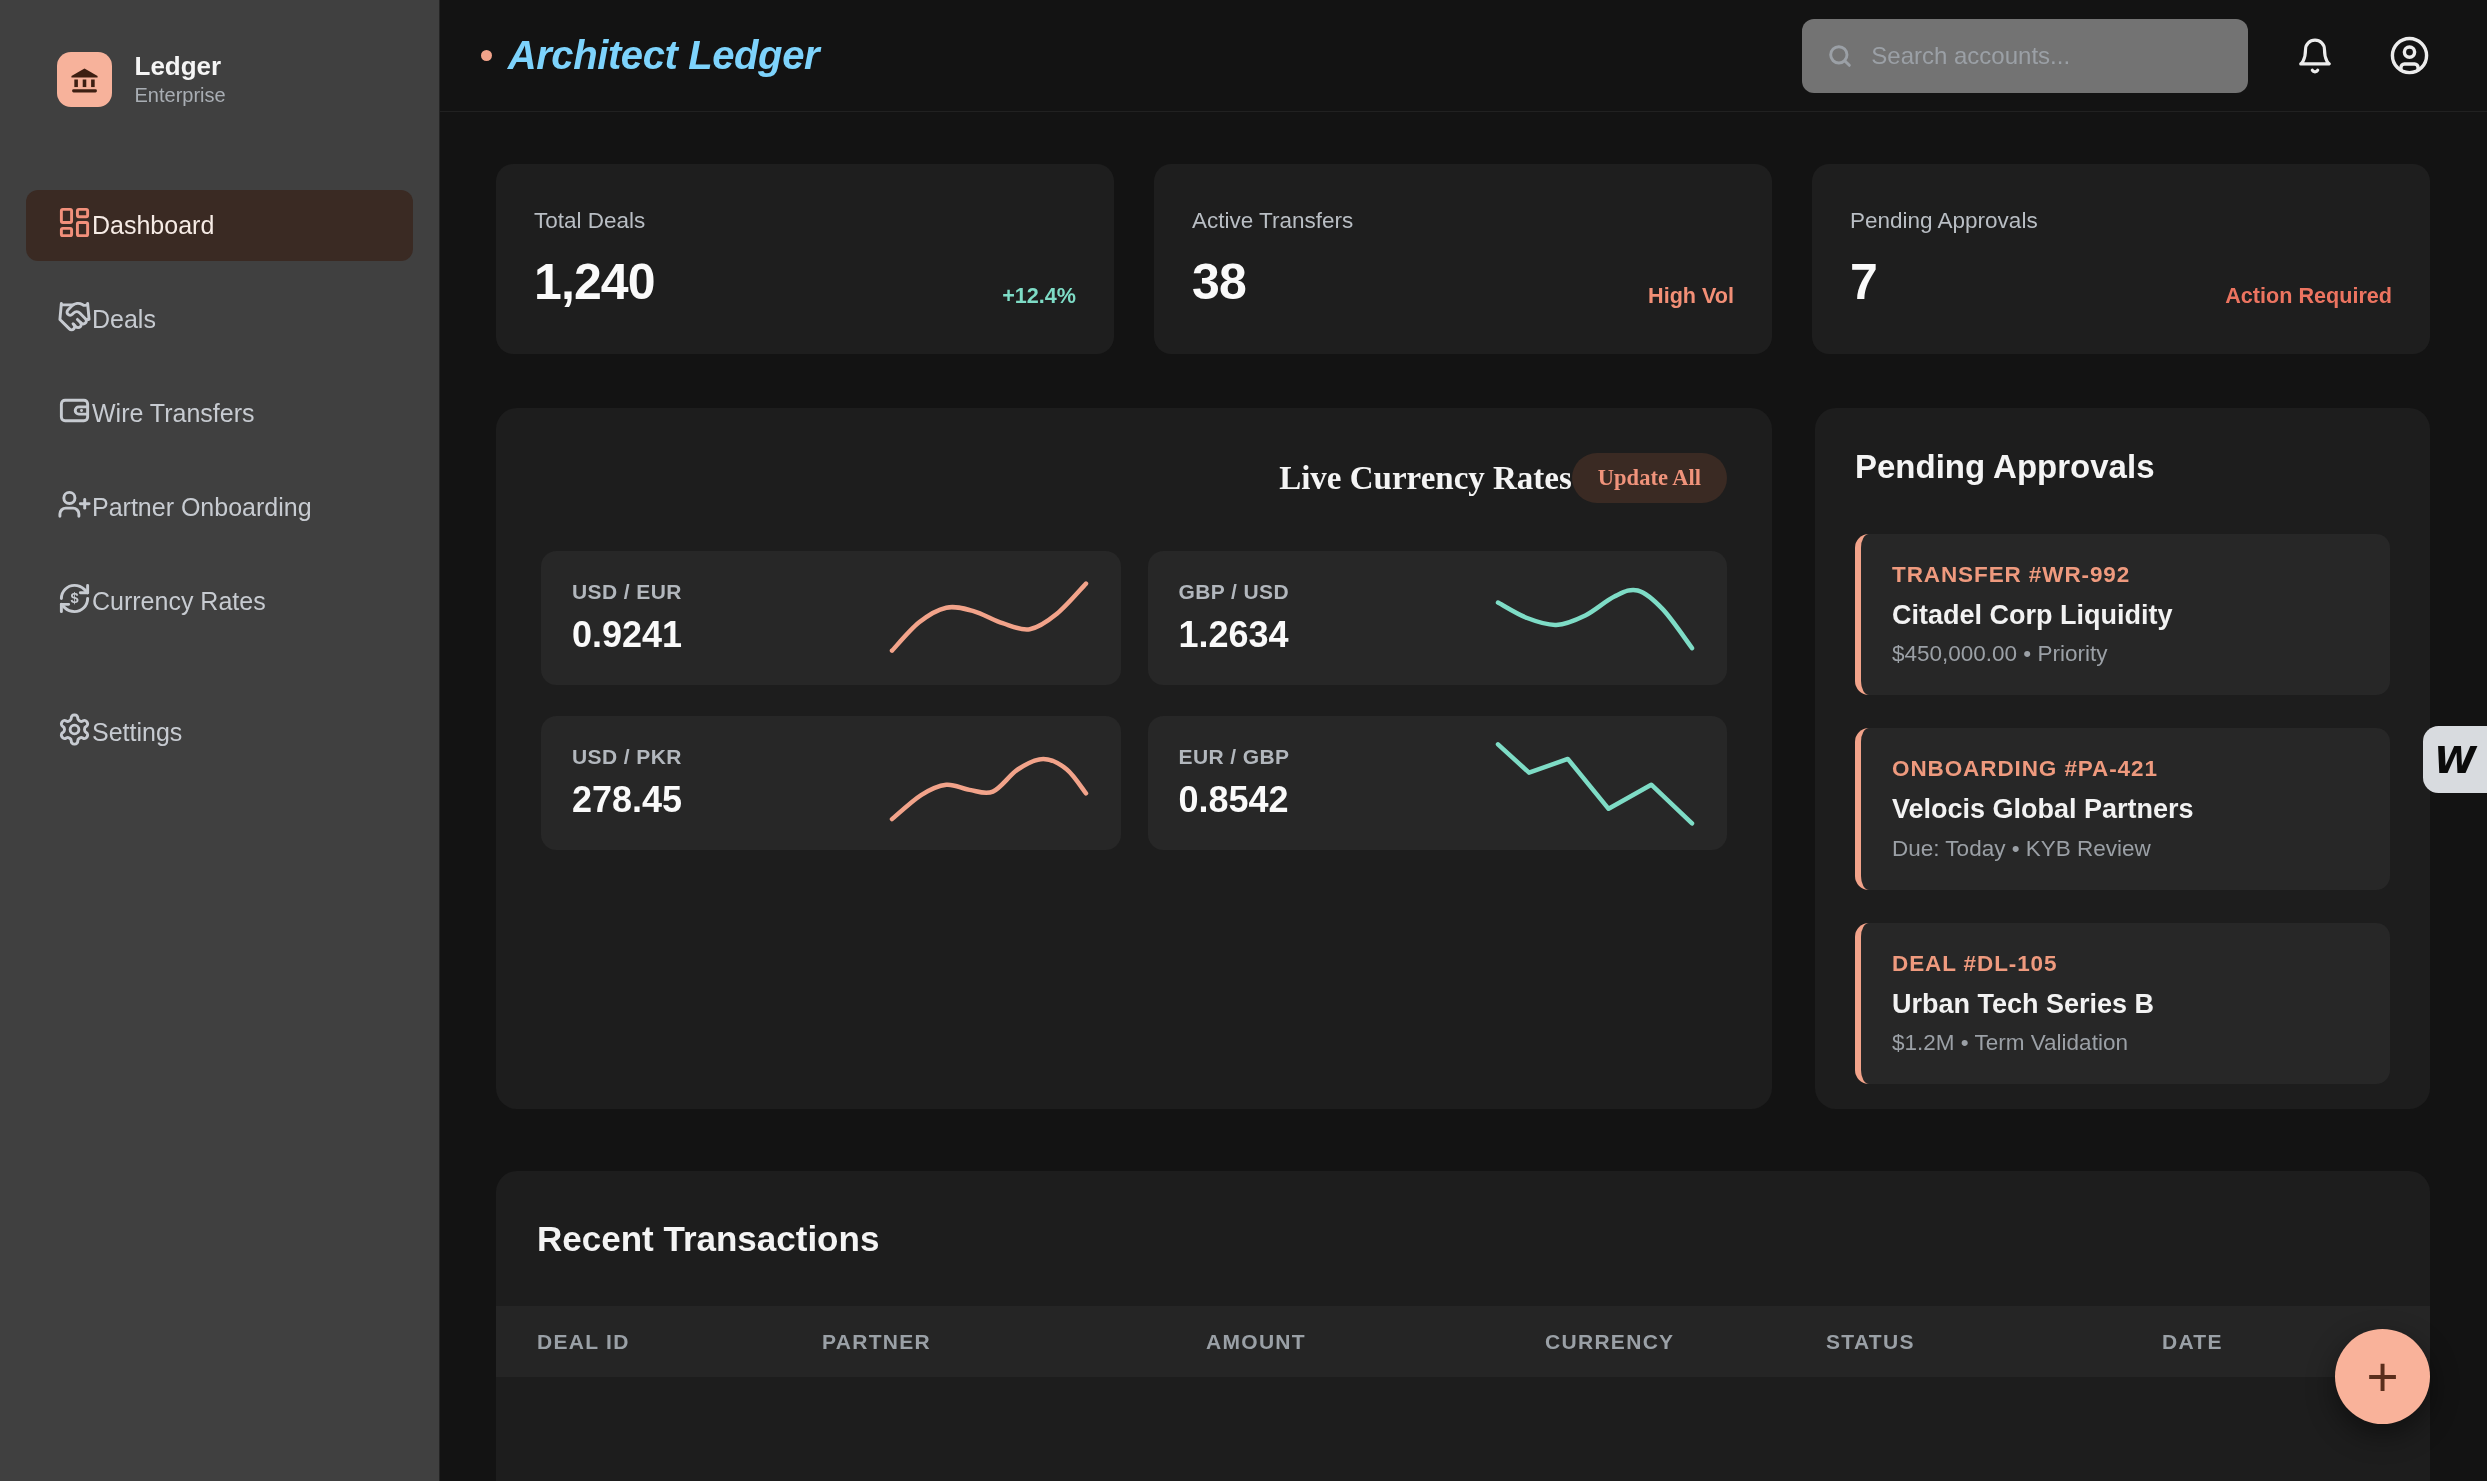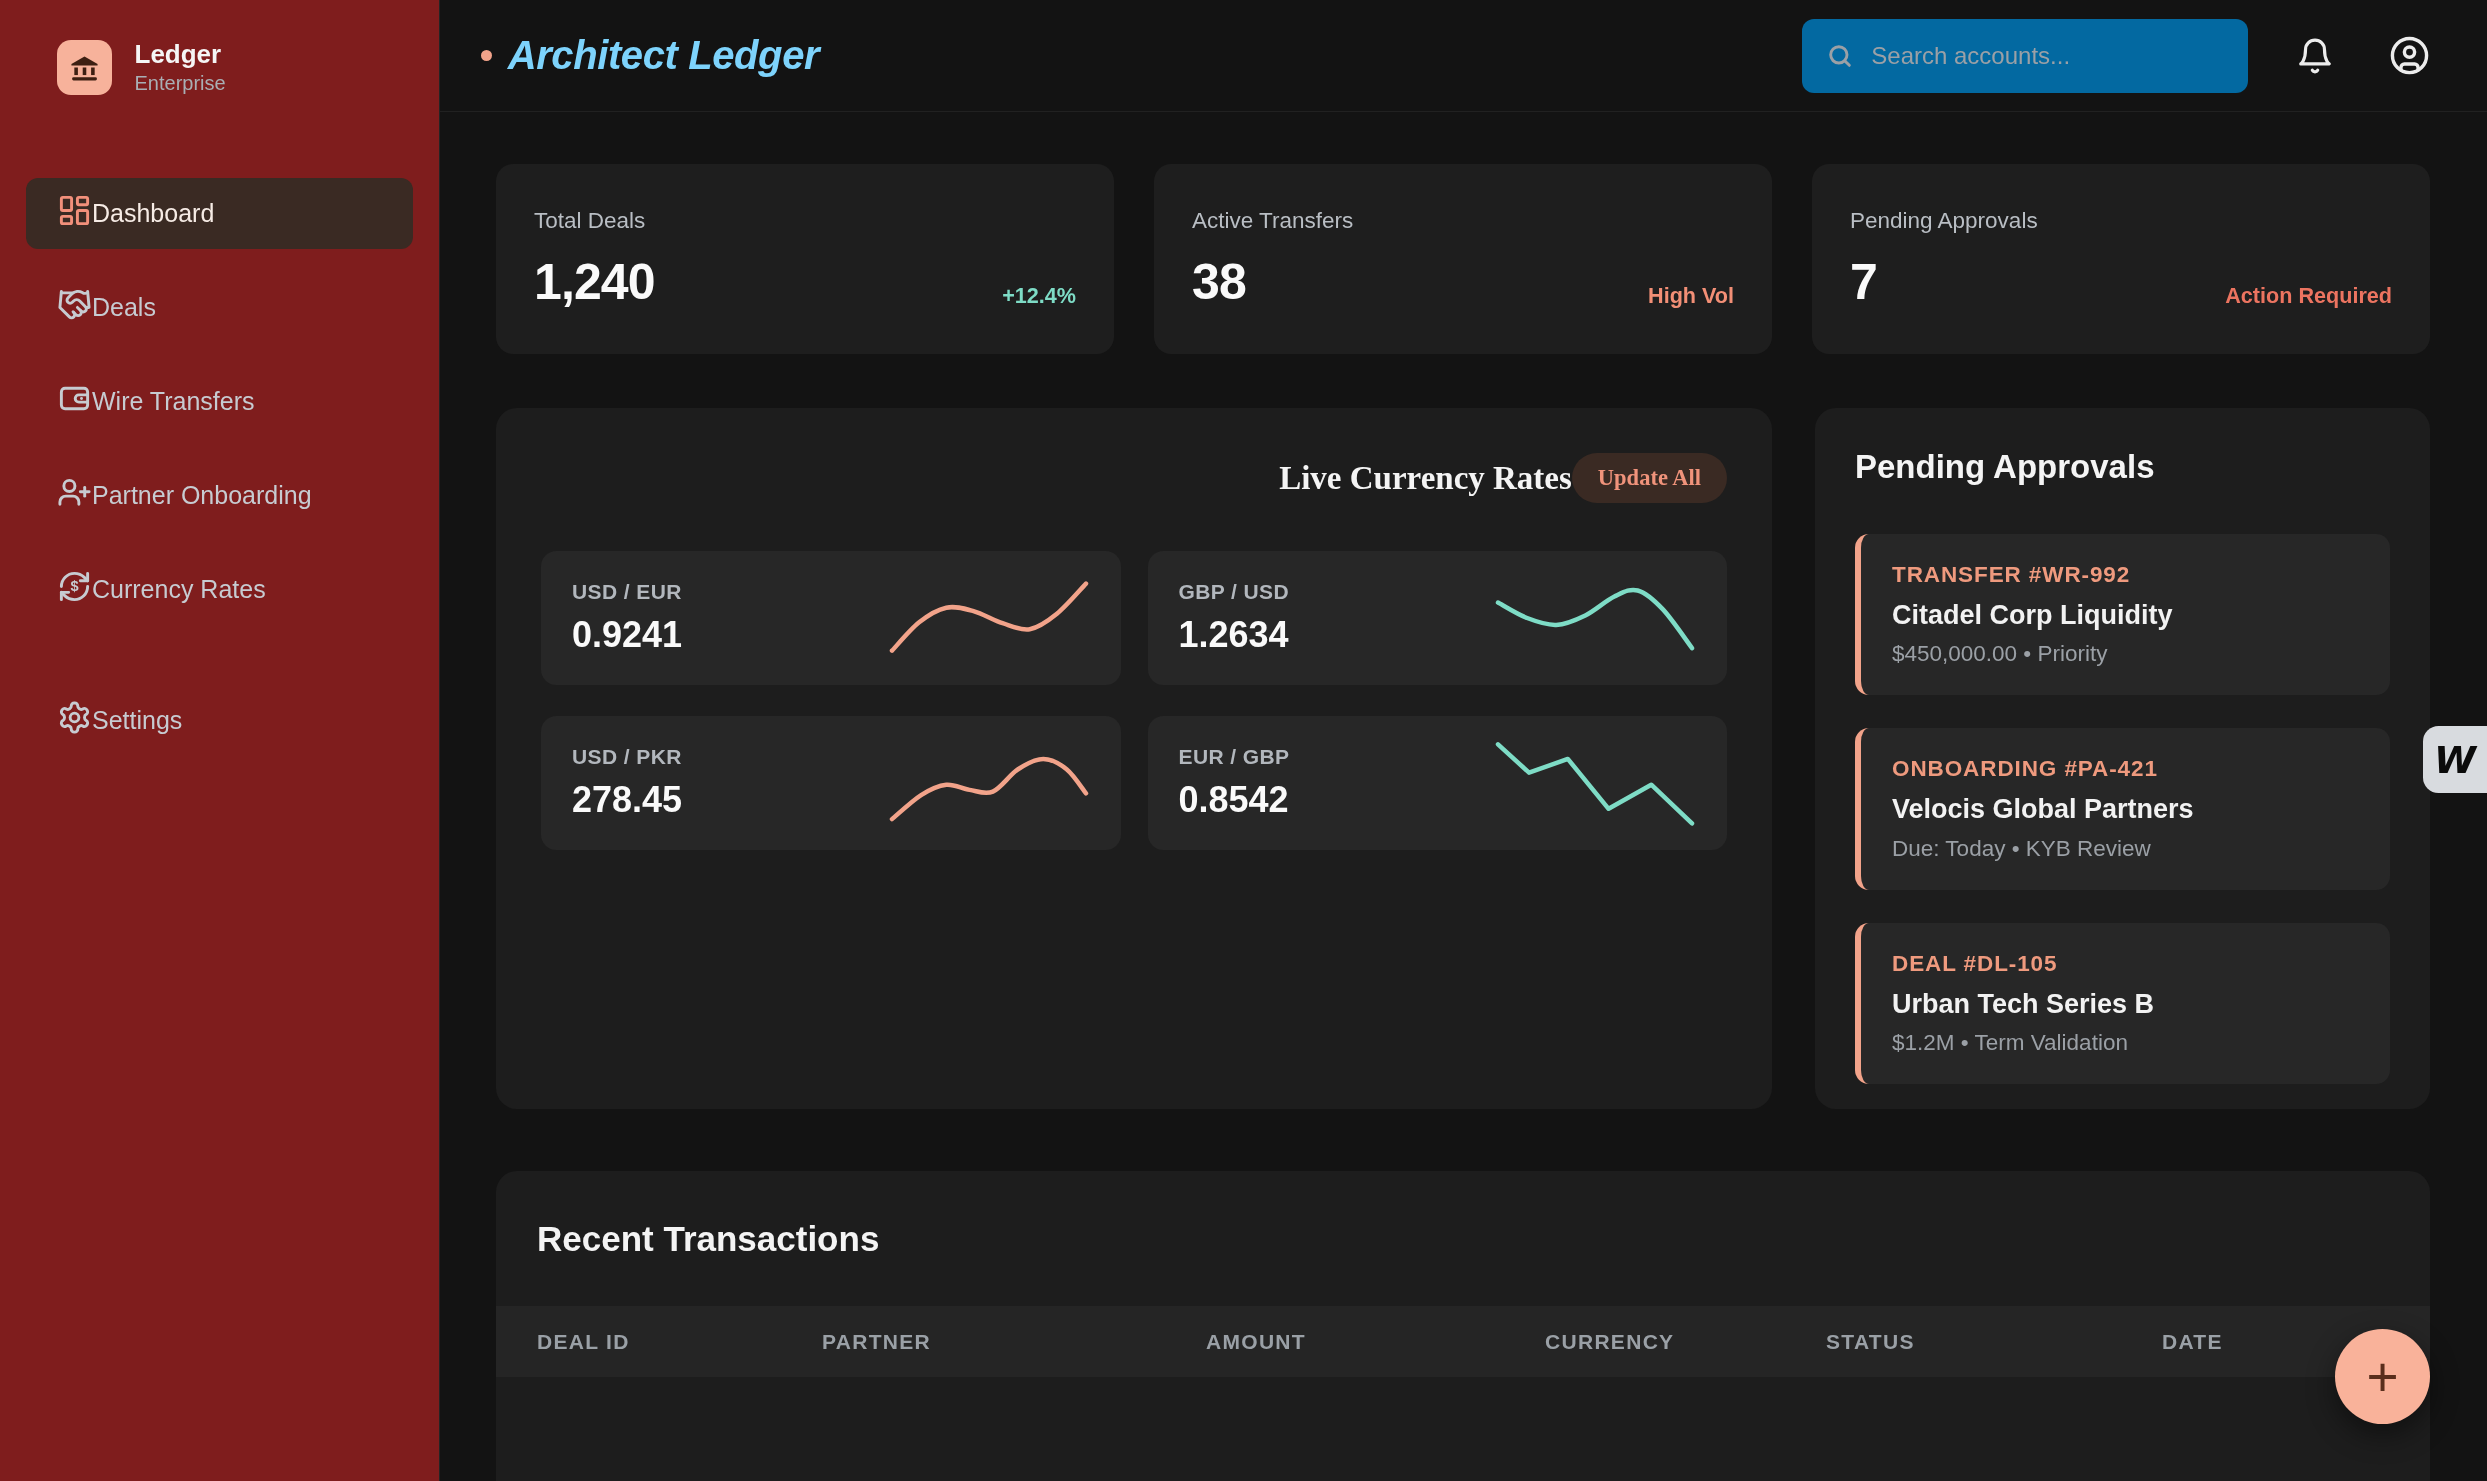--- a/index.html
+++ b/index.html
@@ -1,42 +1,42 @@
 <!DOCTYPE html>
 <html style="font-size:14px"><head>
 <meta charset="utf-8">
 <style>
   * { margin:0; padding:0; box-sizing:border-box; }
   html,body { width:2487px; height:1482px; background:#131313; overflow:hidden;
     font-family:"Liberation Sans","DejaVu Sans",sans-serif; color:#F2F2F2; }
   .app { position:relative; display:flex; width:2487px; height:1482px; }
 
   
-  .sidebar { width:440px; flex:0 0 440px; background:#7f1d1d; border-right:1.7px solid #242424; padding:40px 26px 0; }
+  .sidebar { width:440px; flex:0 0 440px; background:#404040; border-right:1.7px solid #242424; padding:52px 26px 0; }
   .logo-row { display:flex; align-items:center; gap:22.5px; padding-left:31px; margin-bottom:83px; }
   .logo-box { width:55px; height:55px; background:#F7B29B; border-radius:14px; display:flex; align-items:center; justify-content:center; }
   .logo-box svg { width:33px; height:33px; fill:#3D1F12; }
   .brand-name { font-size:26px; font-weight:700; color:#F5F5F5; line-height:1.1; }
   .brand-sub { font-size:20px; color:#A9AEB4; margin-top:3.5px; }
 
   .nav-item { display:flex; align-items:center; height:71px; margin-bottom:23px;
     padding-left:31px; border-radius:12px; color:#C7CBD1; font-size:25px; font-weight:500; cursor:pointer; }
   .nav-item svg { width:35px; height:35px; stroke:currentColor; fill:none; stroke-width:2; stroke-linecap:round; stroke-linejoin:round; flex:0 0 35px; }
   .nav-item.active { background:#3A2A23; color:#F6EBE5; }
   .nav-item.active svg { stroke:#F2907B; }
   .nav-item.settings { margin-top:60px; }
   .nav-item .dollar { fill:currentColor; stroke:none; font-size:10px; font-weight:700; }
 
   
   .main { flex:1; display:flex; flex-direction:column; }
   .topbar { height:112px; flex:0 0 112px; display:flex; align-items:center; padding:0 57px 0 41px; border-bottom:1.7px solid #212121; }
   .title-dot { width:11.2px; height:11.2px; border-radius:50%; background:#F2A38A; margin-right:15.5px; }
   .page-title { font-size:40px; font-weight:700; letter-spacing:-0.4px; color:#7dd3fc;font-style:italic; }
   .topbar-right { margin-left:auto; display:flex; align-items:center; }
-  .search-box { width:446px; height:74px; background:#0369a1; border-radius:12px; display:flex; align-items:center; gap:17.3px; padding:0 24px; }
+  .search-box { width:446px; height:74px; background:#737373; border-radius:12px; display:flex; align-items:center; gap:17.3px; padding:0 24px; }
   .search-box svg { width:28px; height:28px; stroke:#9BA0A6; fill:none; stroke-width:2.5; stroke-linecap:round; flex:0 0 28px; }
   .search-box input { flex:1; background:transparent; border:none; outline:none; font-size:24px; color:#E6E6E6; font-family:inherit; }
   .search-box input::placeholder { color:#9BA0A6; }
   .icon-btn { background:none; border:none; cursor:pointer; display:flex; align-items:center; }
   .icon-btn svg { stroke:#ECECEC; fill:none; stroke-width:2; stroke-linecap:round; stroke-linejoin:round; }
   .bell-btn { margin-left:48px; } .bell-btn svg { width:38px; height:38px; }
   .avatar-btn { margin-left:55px; } .avatar-btn svg { width:41px; height:41px; }
 
   .content { flex:1; padding:52px 57px 0 56px; }
 

